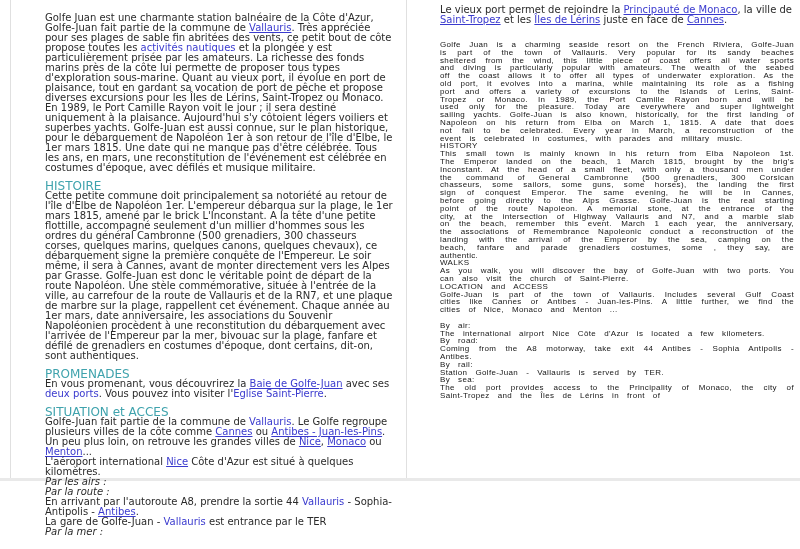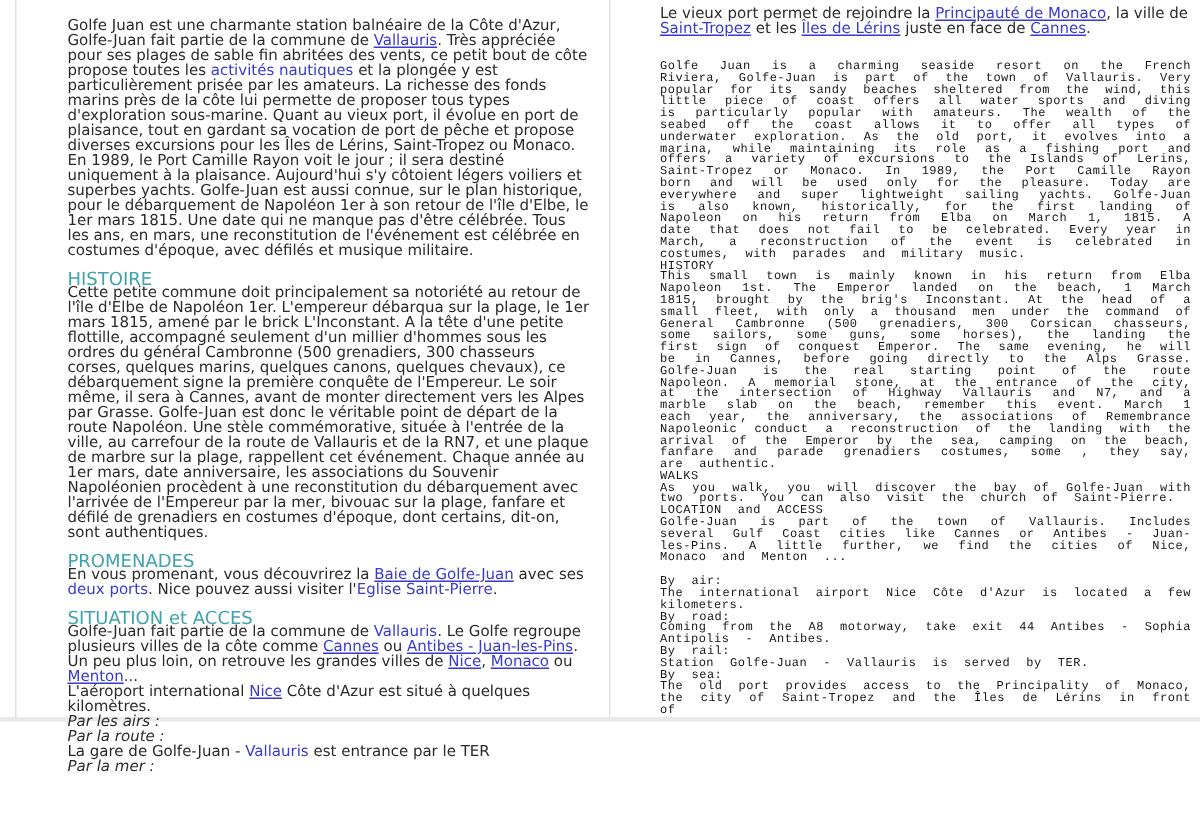--- a/index.html
+++ b/index.html
@@ -4,46 +4,47 @@
 <style>
   html,body{margin:0;padding:0;width:800px;height:549px;background:#ffffff;overflow:hidden;}
   body{position:relative;font-family:"DejaVu Sans",sans-serif;}
   .edge{position:absolute;background:#e0e0e0;}
   #left-edge{left:10px;top:0;width:1px;height:480px;}
   #col-divider{left:406px;top:0;width:1px;height:480px;}
   #page-break{left:0;top:478px;width:800px;height:3px;background:#e9e9e9;}
   #left-col{position:absolute;left:45px;top:13px;width:348px;}
   #right-col{position:absolute;left:440px;top:5px;width:354px;}
   .fr{font-family:"DejaVu Sans",sans-serif;font-size:10px;line-height:10px;color:#2a2a2a;text-align:left;}
-  .en{font-family:Liberation Mono, monospace;font-size:8px;line-height:7.8px;color:#161616;text-align:justify;word-spacing:5.5px;letter-spacing:0.35px;}
+  .en{font-family:Liberation Sans, sans-serif;font-size:8px;line-height:7.8px;color:#161616;text-align:justify;word-spacing:5.5px;letter-spacing:0.35px;}
   .heading{font-family:"DejaVu Sans",sans-serif;font-size:12px;line-height:10px;color:#3fa3ad;margin-top:8px;}
   .para{margin:0;}
   .link{color:#3a3ace;}
   .linku{color:#3a3ace;text-decoration:underline;}
   .i{font-style:italic;}
   .gap{width:100%;}
 </style>
 </head>
 <body>
 
 <div id="left-edge" class="edge"></div>
 <div id="col-divider" class="edge"></div>
 <div id="page-break" class="edge"></div>
 
 <div id="left-col">
     <div class="para fr"><span>Golfe Juan est une charmante station balnéaire de la Côte d'Azur, Golfe-Juan fait partie de la commune de </span><span class="linku">Vallauris</span><span>. Très appréciée pour ses plages de sable fin abritées des vents, ce petit bout de côte propose toutes les </span><span class="link">activités nautiques</span><span> et la plongée y est particulièrement prisée par les amateurs. La richesse des fonds marins près de la côte lui permette de proposer tous types d'exploration sous-marine. Quant au vieux port, il évolue en port de plaisance, tout en gardant sa vocation de port de pêche et propose diverses excursions pour les Îles de Lérins, Saint-Tropez ou Monaco. En 1989, le Port Camille Rayon voit le jour ; il sera destiné uniquement à la plaisance. Aujourd'hui s'y côtoient légers voiliers et superbes yachts. Golfe-Juan est aussi connue, sur le plan historique, pour le débarquement de Napoléon 1er à son retour de l'île d'Elbe, le 1er mars 1815. Une date qui ne manque pas d'être célébrée. Tous les ans, en mars, une reconstitution de l'événement est célébrée en costumes d'époque, avec défilés et musique militaire.</span></div>
     <div class="heading">HISTOIRE</div>
     <div class="para fr"><span>Cette petite commune doit principalement sa notoriété au retour de l'île d'Elbe de Napoléon 1er. L'empereur débarqua sur la plage, le 1er mars 1815, amené par le brick L'Inconstant. A la tête d'une petite flottille, accompagné seulement d'un millier d'hommes sous les ordres du général Cambronne (500 grenadiers, 300 chasseurs corses, quelques marins, quelques canons, quelques chevaux), ce débarquement signe la première conquête de l'Empereur. Le soir même, il sera à Cannes, avant de monter directement vers les Alpes par Grasse. Golfe-Juan est donc le véritable point de départ de la route Napoléon. Une stèle commémorative, située à l'entrée de la ville, au carrefour de la route de Vallauris et de la RN7, et une plaque de marbre sur la plage, rappellent cet événement. Chaque année au 1er mars, date anniversaire, les associations du Souvenir Napoléonien procèdent à une reconstitution du débarquement avec l'arrivée de l'Empereur par la mer, bivouac sur la plage, fanfare et défilé de grenadiers en costumes d'époque, dont certains, dit-on, sont authentiques.</span></div>
     <div class="heading">PROMENADES</div>
-    <div class="para fr"><span>En vous promenant, vous découvrirez la </span><span class="linku">Baie de Golfe-Juan</span><span> avec ses </span><span class="link">deux ports</span><span>. Nice pouvez aussi visiter l'</span><span class="link">Eglise Saint-Pierre</span><span>.</span></div>
+    <div class="para fr"><span>En vous promenant, vous découvrirez la </span><span class="linku">Baie de Golfe-Juan</span><span> avec ses </span><span class="link">deux ports</span><span>. Vous pouvez into visiter l'</span><span class="link">Eglise Saint-Pierre</span><span>.</span></div>
     <div class="heading">SITUATION et ACCES</div>
     <div class="para fr"><span>Golfe-Juan fait partie de la commune de </span><span class="link">Vallauris</span><span>. Le Golfe regroupe plusieurs villes de la côte comme </span><span class="linku">Cannes</span><span> ou </span><span class="linku">Antibes - Juan-les-Pins</span><span>. Un peu plus loin, on retrouve les grandes villes de </span><span class="linku">Nice</span><span>, </span><span class="linku">Monaco</span><span> ou </span><span class="linku">Menton</span><span>...</span></div>
     <div class="para fr"><span>L'aéroport international </span><span class="linku">Nice</span><span> Côte d'Azur est situé à quelques kilomètres.</span></div>
     <div class="para fr"><span class="i">Par les airs :</span></div>
     <div class="para fr"><span class="i">Par la route :</span></div>
+    <div class="para fr"><span>En arrivant par l'autoroute A8, prendre la sortie 44 </span><span class="link">Vallauris</span><span> - Sophia-Antipolis - </span><span class="linku">Antibes</span><span>.</span></div>
     <div class="para fr"><span>La gare de Golfe-Juan - </span><span class="link">Vallauris</span><span> est entrance par le TER</span></div>
     <div class="para fr"><span class="i">Par la mer :</span></div>
   </div>
 <div id="right-col">
     <div class="para fr"><span>Le vieux port permet de rejoindre la </span><span class="linku">Principauté de Monaco</span><span>, la ville de </span><span class="linku">Saint-Tropez</span><span> et les </span><span class="linku">Îles de Lérins</span><span> juste en face de </span><span class="linku">Cannes</span><span>.</span></div>
     <div class="gap" style="height: 16px;"></div>
     <div class="para en"><span>Golfe Juan is a charming seaside resort on the French Riviera, Golfe-Juan is part of the town of Vallauris. Very popular for its sandy beaches sheltered from the wind, this little piece of coast offers all water sports and diving is particularly popular with amateurs. The wealth of the seabed off the coast allows it to offer all types of underwater exploration. As the old port, it evolves into a marina, while maintaining its role as a fishing port and offers a variety of excursions to the Islands of Lerins, Saint-Tropez or Monaco. In 1989, the Port Camille Rayon born and will be used only for the pleasure. Today are everywhere and super lightweight sailing yachts. Golfe-Juan is also known, historically, for the first landing of Napoleon on his return from Elba on March 1, 1815. A date that does not fail to be celebrated. Every year in March, a reconstruction of the event is celebrated in costumes, with parades and military music.</span></div>
     <div class="para en"><span>HISTORY</span></div>
     <div class="para en"><span>This small town is mainly known in his return from Elba Napoleon 1st. The Emperor landed on the beach, 1 March 1815, brought by the brig's Inconstant. At the head of a small fleet, with only a thousand men under the command of General Cambronne (500 grenadiers, 300 Corsican chasseurs, some sailors, some guns, some horses), the landing the first sign of conquest Emperor. The same evening, he will be in Cannes, before going directly to the Alps Grasse. Golfe-Juan is the real starting point of the route Napoleon. A memorial stone, at the entrance of the city, at the intersection of Highway Vallauris and N7, and a marble slab on the beach, remember this event. March 1 each year, the anniversary, the associations of Remembrance Napoleonic conduct a reconstruction of the landing with the arrival of the Emperor by the sea, camping on the beach, fanfare and parade grenadiers costumes, some , they say, are authentic.</span></div>
     <div class="para en"><span>WALKS</span></div>

